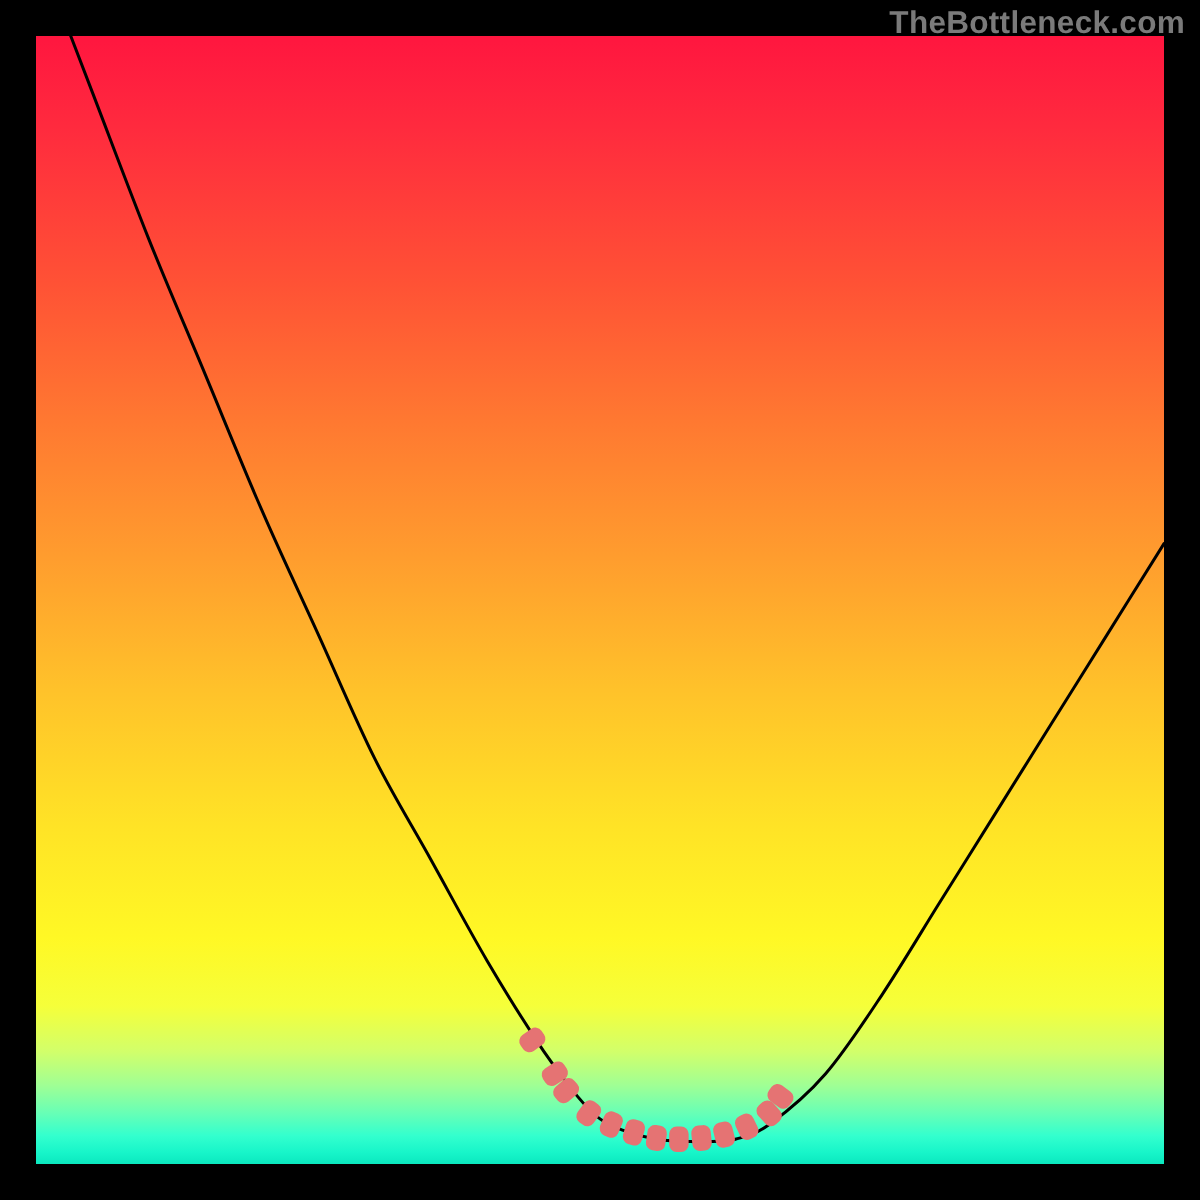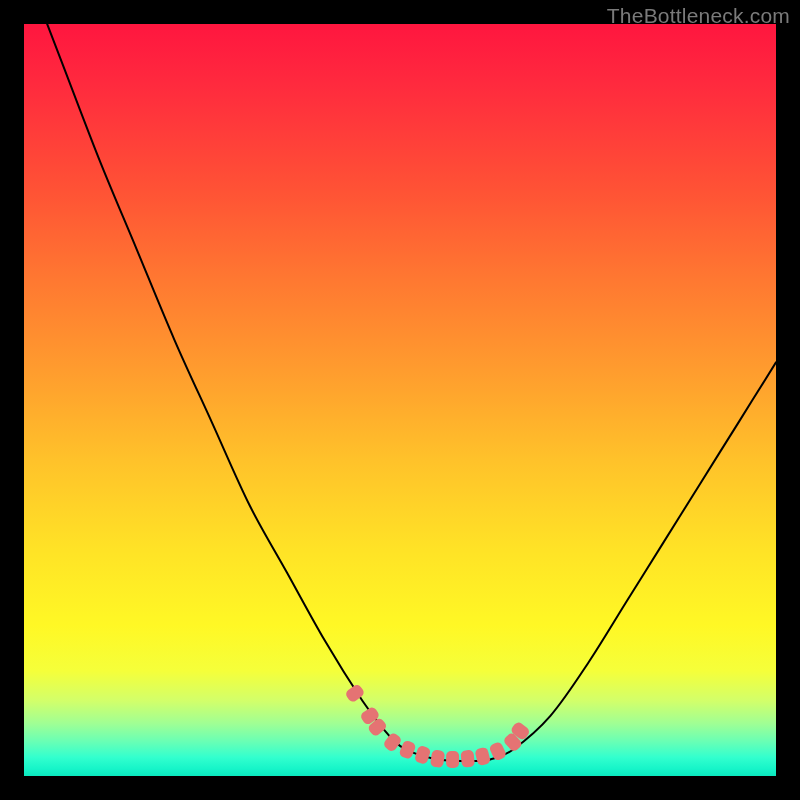--- a/index.html
+++ b/index.html
@@ -63,21 +63,21 @@
   .marker {
     fill: #e57373;
     stroke: none;
   }
   .watermark {
     position: absolute;
     top: 4px;
     right: 10px;
     color: #7a7a7a;
     font-size: 21px;
-    font-weight: 400;
+    font-weight: 700;
     letter-spacing: 0.2px;
     user-select: none;
   }
 </style>
 </head>
 <body>
 
 <div class="frame">
 
   <div class="plot-wrap">

